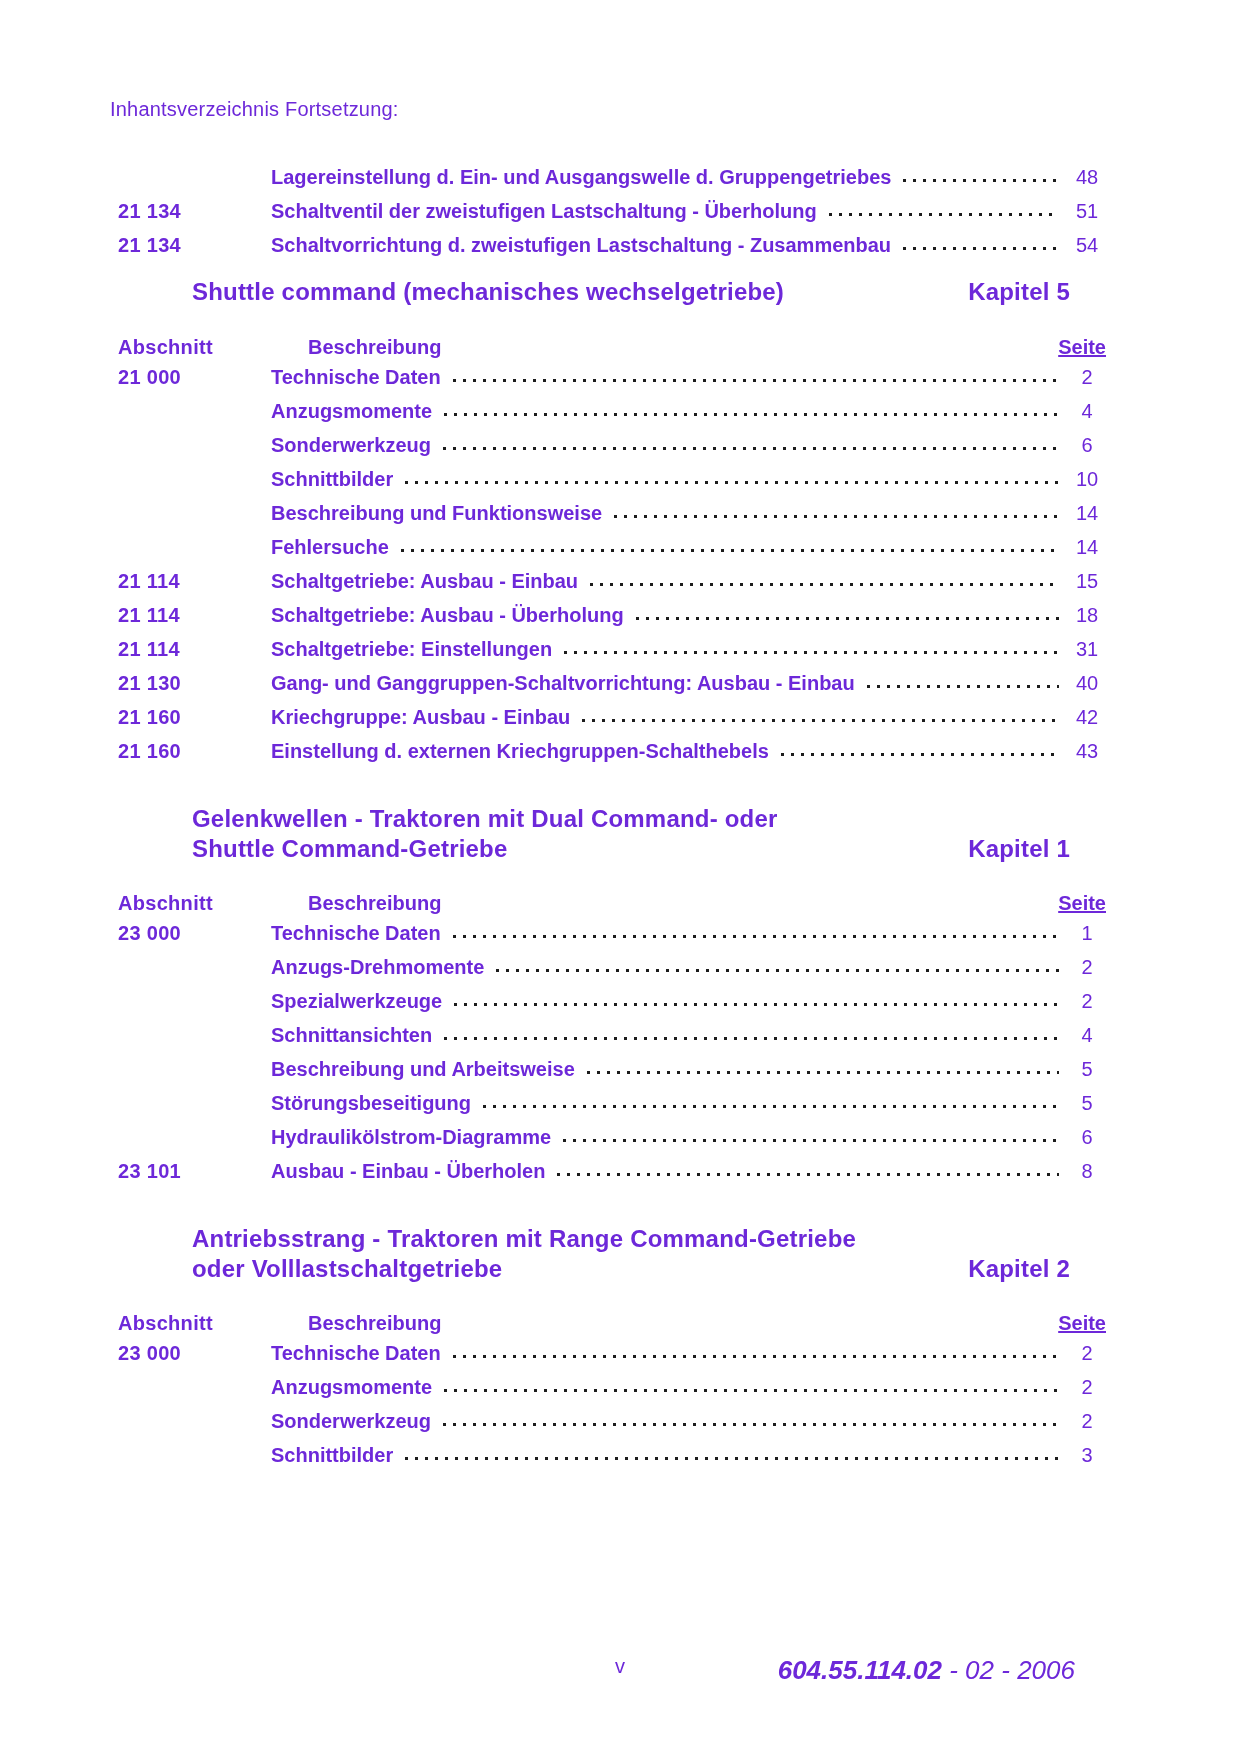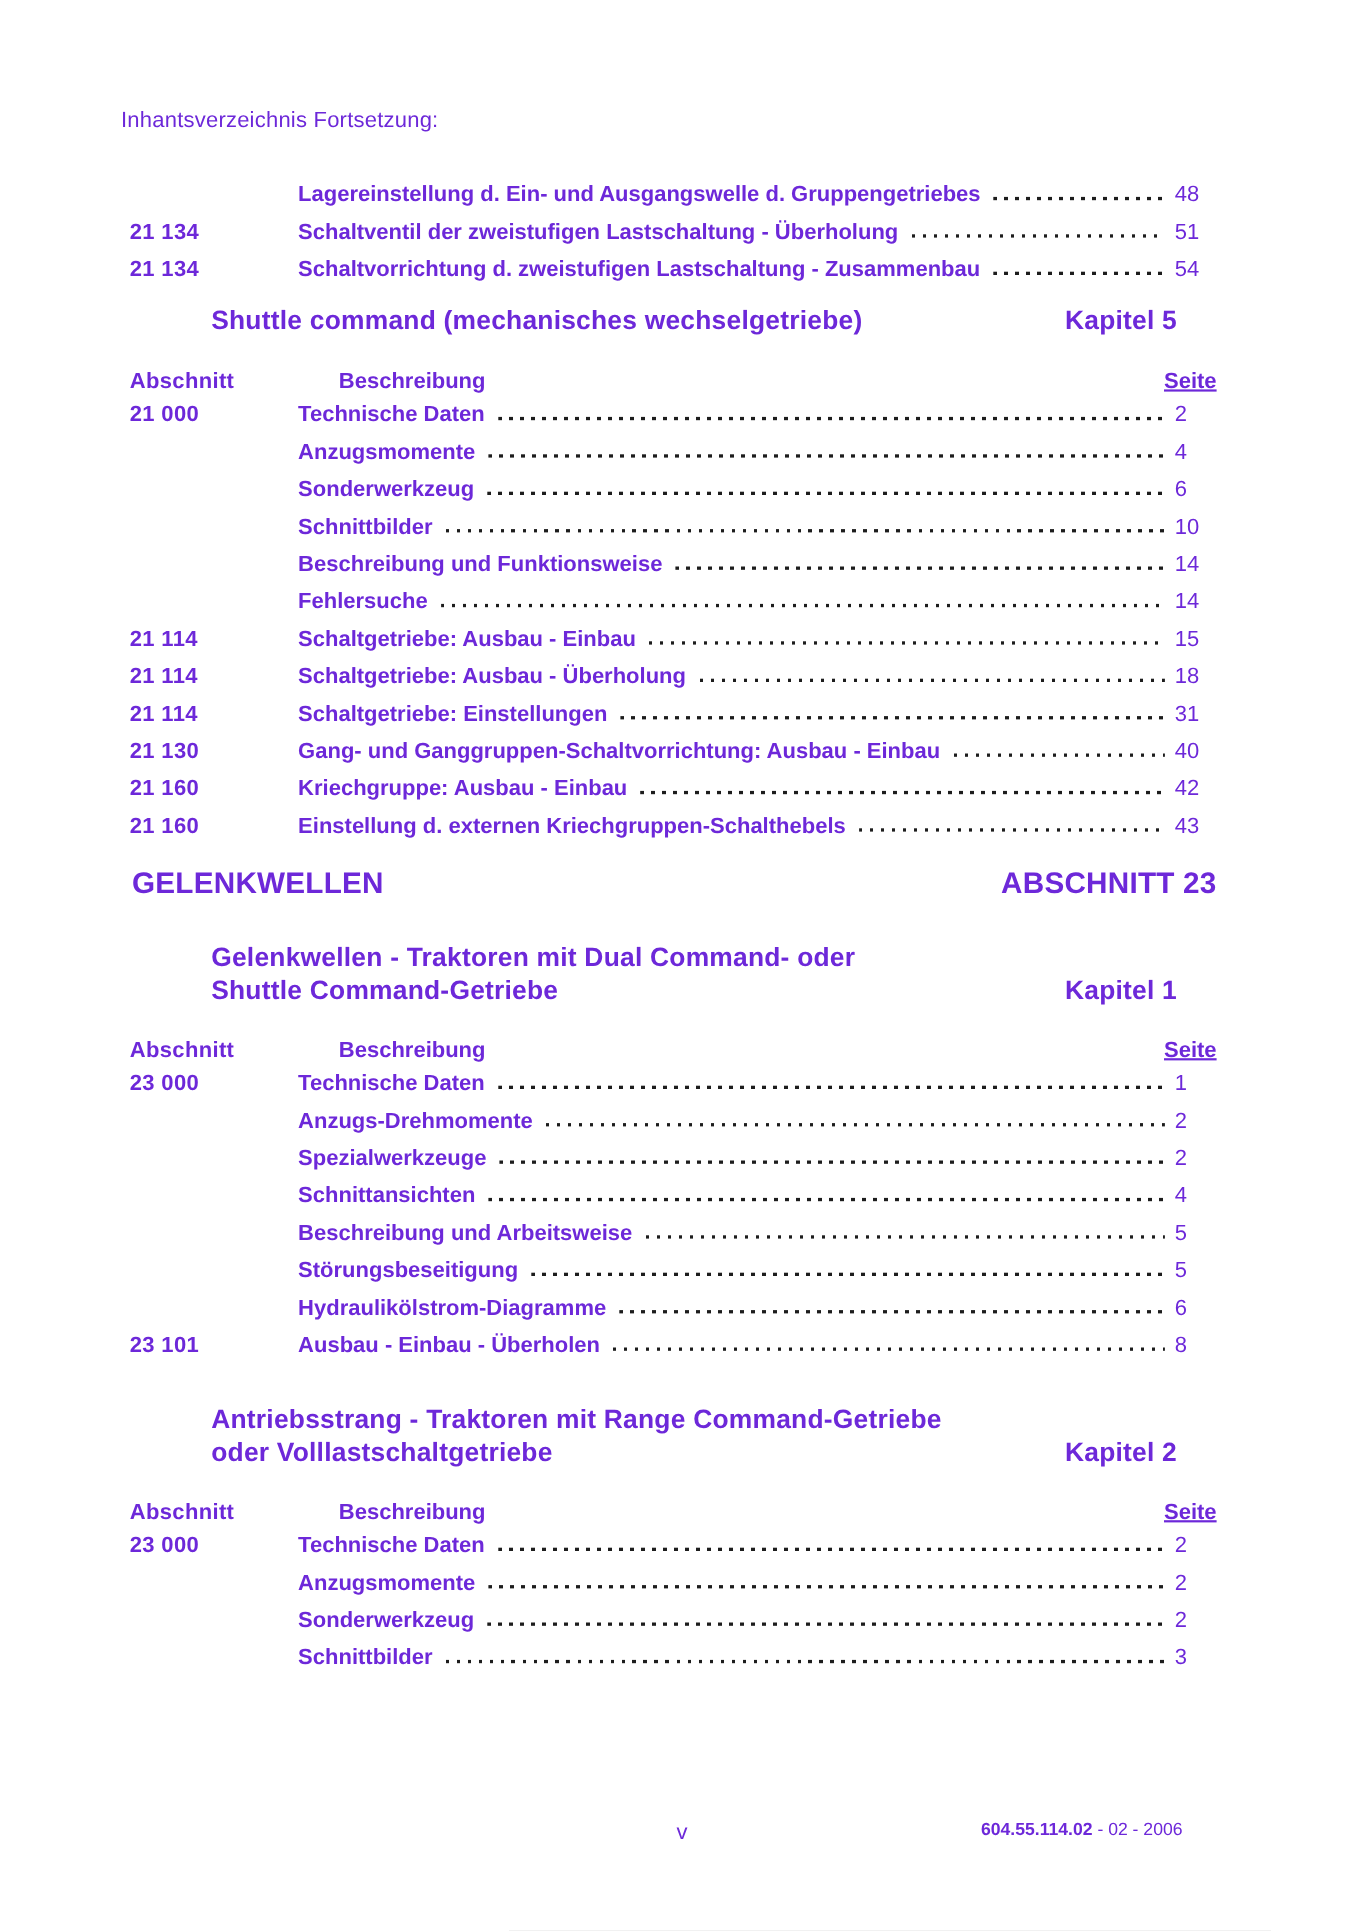--- a/index.html
+++ b/index.html
@@ -51,21 +51,21 @@
   .leader {
     flex: 1 1 auto;
     height: 3px;
     align-self: flex-end;
     margin: 0 9px 7px 12px;
     background-image: repeating-linear-gradient(to right, #1d1d1d 0 3px, transparent 3px 10px);
   }
   .col-page {
     flex: 0 0 auto;
     width: 38px;
-    text-align: left;
+    text-align: center;
   }
   
   .chapter {
     display: flex;
     justify-content: space-between;
     align-items: flex-end;
     margin: 36px 36px 0 82px;
     font-weight: bold;
     font-size: 24px;
     line-height: 30px;
@@ -108,21 +108,22 @@
     position: absolute;
     left: 0;
     width: 1240px;
     text-align: center;
     font-size: 20px;
   }
   .footer .docref {
     position: absolute;
     right: 165px;
     top: 0;
-    font-size: 16px;
+    font-style: italic;
+    font-size: 26px;
     white-space: nowrap;
     text-align: right;
   }
   .footer .docref .code { font-weight: bold; }
 </style>
 </head>
 <body>
 
 <div class="page">
   <div class="content">
@@ -256,24 +257,20 @@
   </div>
           <div class="toc-row">
     <span class="col-sec">21 160</span>
     <span class="col-desc">
       <span class="desc-text">Einstellung d. externen Kriechgruppen-Schalthebels</span>
       <span class="leader"></span>
     </span>
     <span class="col-page">43</span>
   </div>
         </div>
-        <div class="part">
-    <span class="part-title">GELENKWELLEN</span>
-    <span class="part-label">ABSCHNITT 23</span>
-  </div>
         <div class="chapter g3">
     <div class="chapter-lines">
             <div>Gelenkwellen - Traktoren mit Dual Command- oder</div>
             <div>Shuttle Command-Getriebe</div>
           </div>
     <div class="kapitel">Kapitel 1</div>
   </div>
         <div class="toc-header">
     <span class="col-sec">Abschnitt</span>
     <span class="col-desc">Beschreibung</span>

